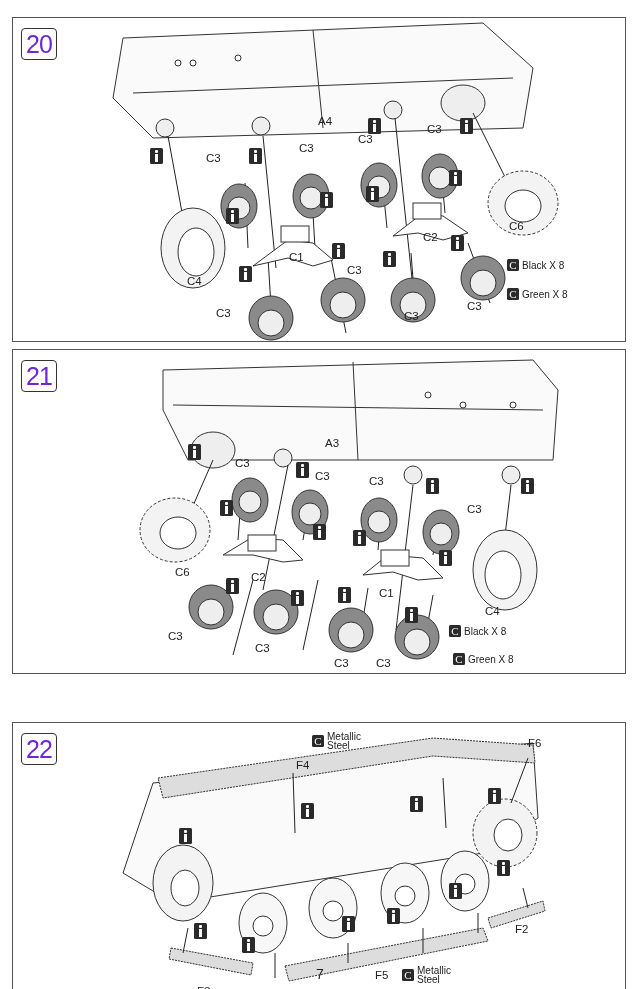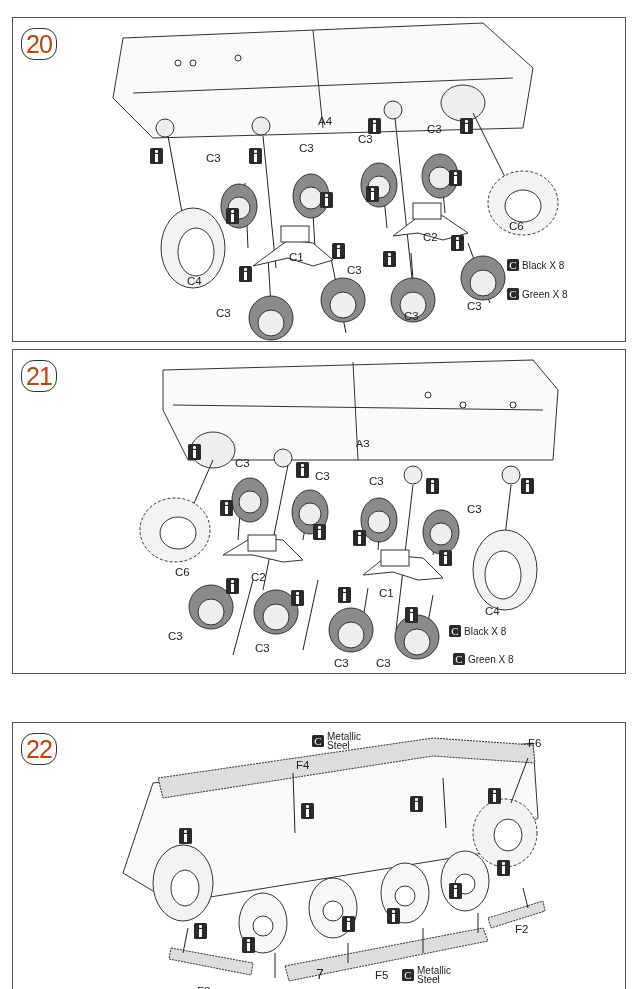--- a/index.html
+++ b/index.html
@@ -1,21 +1,21 @@
 <!DOCTYPE html>
 <html><head>
 <meta charset="utf-8">
 <style>
   html, body { margin:0; padding:0; background:#fff; }
   body { width:640px; height:989px; position:relative; overflow:hidden; font-family:"Liberation Sans", sans-serif; color:#222; }
   .panel { position:absolute; left:12px; width:614px; border:1.5px solid #555; background:#fff; box-sizing:border-box; overflow:hidden; }
   #p20 { top:17px; height:325px; }
   #p21 { top:349px; height:325px; }
   #p22 { top:681px; height:278px;margin-top:41px; }
-  .step-no { position:absolute; left:8px; top:10px; width:34px; height:30px; border:1.5px solid #333; border-radius:13px; font-size:25px; line-height:30px; text-align:center; letter-spacing:-1px; color:#c2410c; background:#fff; }
+  .step-no { position:absolute; left:8px; top:10px; width:34px; height:30px; border:1.5px solid #333; border-radius:4px; font-size:25px; line-height:30px; text-align:center; letter-spacing:-1px; color:#6d28d9; background:#fff; }
   svg.art { position:absolute; left:0; top:0; }
   .lbl { position:absolute; font-size:11.5px; color:#222; white-space:nowrap; }
   .glue { position:absolute; width:13px; height:16px; background:#2a2a2a; border-radius:1.5px; }
   .glue::before { content:""; position:absolute; left:5px; top:2px; width:3px; height:3px; background:#fff; border-radius:1px; }
   .glue::after { content:""; position:absolute; left:5px; top:6px; width:3px; height:8px; background:#fff; }
   .paint { position:absolute; display:flex; align-items:center; gap:3px; font-size:10px; color:#222; }
   .paint .c { width:12px; height:12px; background:#2a2a2a; color:#fff; font-size:11px; line-height:12px; text-align:center; border-radius:1.5px; font-family:"Liberation Serif", serif; }
   .paint .txt2 { line-height:9px; font-size:10px; }
   .page-num { position:absolute; left:0; width:640px; top:966px; text-align:center; font-size:14px; }
 </style>
@@ -173,21 +173,21 @@
       <path d="M210,205 L238,188 L270,190 L290,210 L270,212 L240,205 Z" fill="#fff"></path>
       <rect x="235" y="185" width="28" height="16" fill="#fff"></rect>
       <path d="M350,225 L375,205 L410,208 L430,228 L405,230 L380,222 Z" fill="#fff"></path>
       <rect x="368" y="200" width="28" height="16" fill="#fff"></rect>
       <ellipse cx="162" cy="180" rx="35" ry="32" fill="#f3f3f3" stroke-dasharray="3,2"></ellipse>
       <ellipse cx="165" cy="183" rx="18" ry="16" fill="#fff"></ellipse>
       <ellipse cx="492" cy="220" rx="32" ry="40" fill="#f3f3f3"></ellipse>
       <ellipse cx="490" cy="225" rx="18" ry="24" fill="#fff"></ellipse>
     </g>
   </svg>
-  <span class="lbl" style="left:343px;top:87px;font-family:Liberation Mono, monospace;">A3</span>
+  <span class="lbl" style="left:312px;top:87px;">A3</span>
   <span class="lbl" style="left:222px;top:107px;">C3</span>
   <span class="lbl" style="left:302px;top:120px;">C3</span>
   <span class="lbl" style="left:356px;top:125px;">C3</span>
   <span class="lbl" style="left:454px;top:153px;">C3</span>
   <span class="lbl" style="left:155px;top:280px;">C3</span>
   <span class="lbl" style="left:242px;top:292px;">C3</span>
   <span class="lbl" style="left:321px;top:307px;">C3</span>
   <span class="lbl" style="left:363px;top:307px;">C3</span>
   <span class="lbl" style="left:366px;top:237px;">C1</span>
   <span class="lbl" style="left:238px;top:221px;">C2</span>

